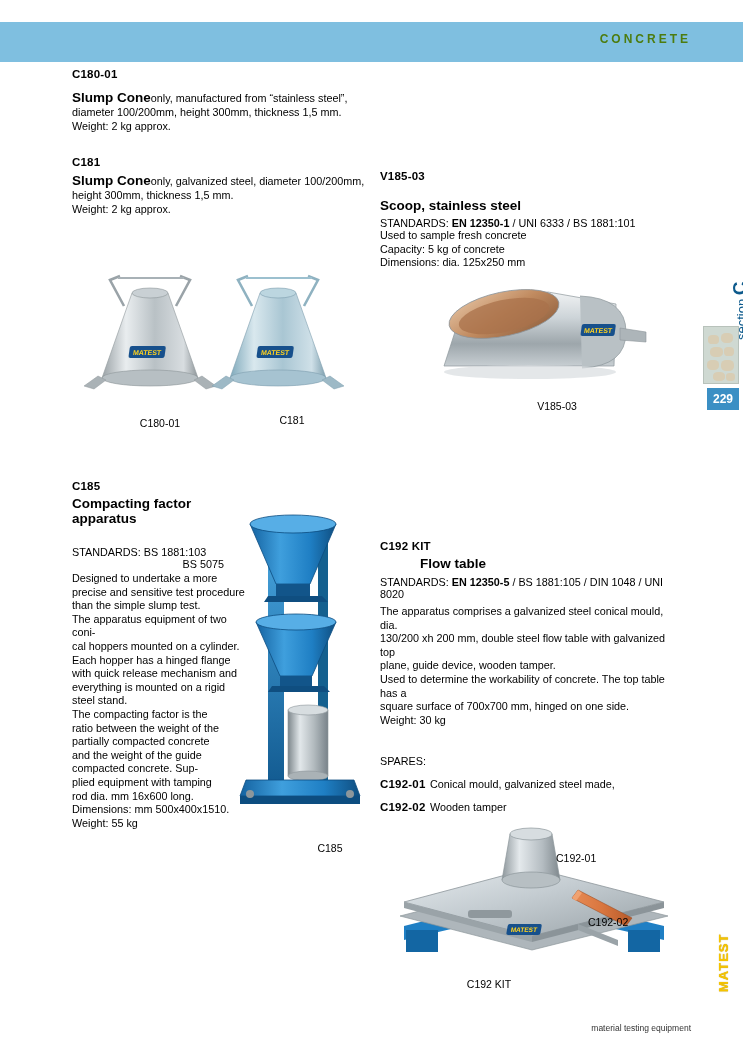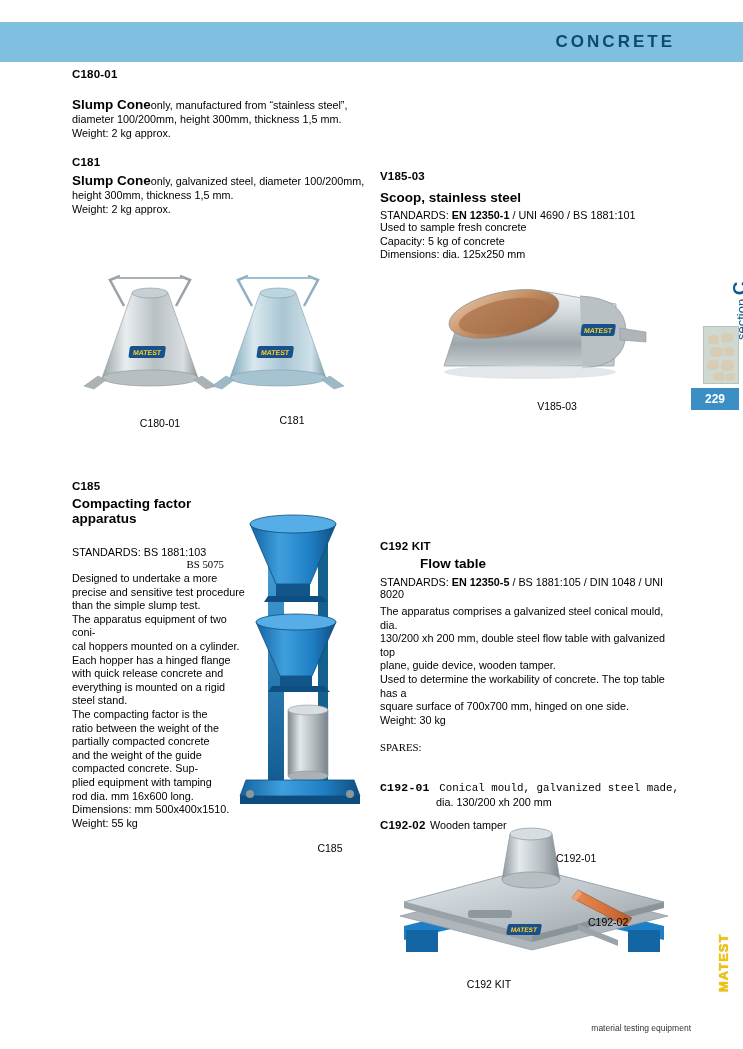--- a/index.html
+++ b/index.html
@@ -16,25 +16,25 @@
 
   
   .header-bar {
     position: absolute;
     top: 22px; left: 0;
     width: 743px; height: 40px;
     background: #7fbfe0;
   }
   .header-title {
     position: absolute;
-    right: 68px; top: 32px;
-    font-size: 17px;
+    right: 52px; top: 32px;
+    font-size: 12px;
     letter-spacing: 3px;
     font-weight: bold;
-    color: #0c4a6e;
+    color: #4d7c0f;
   }
 
   
   .side-rail {
     position: absolute;
     right: 0; top: 62px;
     width: 36px; height: 900px;
   }
   .side-section {
     position: absolute;
@@ -63,21 +63,21 @@
     overflow: hidden;
   }
   .side-thumb .agg {
     position: absolute;
     background: #d8cdb4;
     border-radius: 40%;
   }
   .side-pagebox {
     position: absolute;
     right: 4px; top: 326px;
-    width: 48px; height: 22px;
+    width: 32px; height: 22px;
     background: #3b8fc4;
     color: #ffffff;
     font-size: 12px;
     font-weight: bold;
     text-align: center;
     line-height: 22px;
   }
 
   
   .code {
@@ -159,42 +159,42 @@
     <div class="agg" style="left:3px;top:33px;width:12px;height:10px;"></div>
     <div class="agg" style="left:17px;top:33px;width:13px;height:11px;"></div>
     <div class="agg" style="left:9px;top:45px;width:12px;height:9px;"></div>
     <div class="agg" style="left:22px;top:46px;width:9px;height:8px;"></div>
   </div>
   <div class="side-pagebox">229</div>
 </div>
 
 <div class="blk" style="left:72px; top:68px; width:300px;">
   <div class="code">C180-01</div>
-  <div style="margin-top:15px;">
+  <div style="margin-top:8px;">
     <span class="lead">Slump Cone</span><span class="inline-small">only, manufactured from “stainless steel”,</span>
   </div>
   <div class="body-text">diameter 100/200mm, height 300mm,  thickness 1,5 mm.</div>
   <div class="body-text">Weight: 2 kg approx.</div>
 </div>
 
 <div class="blk" style="left:72px; top:156px; width:300px;">
   <div class="code">C181</div>
   <div style="margin-top:3px;">
     <span class="lead">Slump Cone</span><span class="inline-small">only, galvanized steel, diameter 100/200mm,</span>
   </div>
   <div class="body-text">height 300mm, thickness 1,5 mm.</div>
   <div class="body-text">Weight: 2 kg approx.</div>
 </div>
 
 <div class="blk" style="left:380px; top:170px; width:300px;">
   <div class="code">V185-03</div>
-  <div class="prodname" style="margin-top:8px;">Scoop, stainless steel</div>
+  <div class="prodname" style="margin-top:16px;">Scoop, stainless steel</div>
   <div class="std-label" style="margin-top:4px;">
     <span>STANDARDS:</span>
-    <span class="std-bold">EN 12350-1</span><span> / UNI 4690 / BS 1881:101</span>
+    <span class="std-bold">EN 12350-1</span><span> / UNI 6333 / BS 1881:101</span>
   </div>
   <div class="body-text">Used to sample fresh concrete</div>
   <div class="body-text">Capacity: 5 kg of concrete</div>
   <div class="body-text">Dimensions: dia. 125x250 mm</div>
 </div>
 
 <div class="art" style="left:80px; top:258px; width:290px; height:150px;">
   
   <svg width="290" height="150" viewBox="0 0 290 150">
     <defs>
@@ -293,29 +293,29 @@
 <div class="caption" style="left:512px; top:400px; width:90px;">V185-03</div>
 
 <div class="blk" style="left:72px; top:480px; width:180px;">
   <div class="code">C185</div>
   <div class="prodname" style="margin-top:4px;">Compacting factor</div>
   <div class="prodname">apparatus</div>
   <div class="std-label" style="margin-top:20px;">
     <span>STANDARDS:</span>
     <span>BS 1881:103</span>
   </div>
-  <div class="std-label" style="text-align:right; width:152px;font-family:Liberation Serif, serif;">BS 5075</div>
+  <div class="std-label" style="text-align:right; width:152px;">BS 5075</div>
   <div class="body-text" style="margin-top:2px;">
     <div>Designed to undertake a more</div>
     <div>precise and sensitive test procedure</div>
     <div>than the simple slump test.</div>
     <div>The apparatus equipment of two coni-</div>
     <div>cal hoppers mounted on a cylinder.</div>
     <div>Each hopper has a hinged flange</div>
-    <div>with quick release concrete and</div>
+    <div>with quick release mechanism and</div>
     <div>everything is mounted on a rigid</div>
     <div>steel stand.</div>
     <div>The compacting factor is the</div>
     <div>ratio between the weight of the</div>
     <div>partially compacted concrete</div>
     <div>and the weight of the guide</div>
     <div>compacted concrete. Sup-</div>
     <div>plied equipment with tamping</div>
     <div>rod dia. mm 16x600 long.</div>
     <div>Dimensions: mm 500x400x1510.</div>
@@ -379,26 +379,25 @@
     <span class="std-bold">EN 12350-5</span><span> / BS 1881:105 / DIN 1048 / UNI 8020</span>
   </div>
   <div class="body-text" style="margin-top:5px;">
     <div>The apparatus comprises a galvanized steel conical mould, dia.</div>
     <div>130/200 xh 200 mm, double steel flow table with galvanized top</div>
     <div>plane, guide device, wooden tamper.</div>
     <div>Used to determine the workability of concrete. The top table has a</div>
     <div>square surface of 700x700 mm, hinged on one side.</div>
     <div>Weight: 30 kg</div>
   </div>
-  <div class="body-text" style="margin-top:14px;font-family:Liberation Serif, serif;">SPARES:</div>
-  <div style="margin-top:23px;font-family:Liberation Mono, monospace;">
+  <div class="body-text" style="margin-top:28px;">SPARES:</div>
+  <div style="margin-top:5px;">
     <span class="code">C192-01</span>
     <span class="inline-small">Conical mould, galvanized steel made,</span>
   </div>
-  <div class="body-text" style="margin-left:56px;">dia. 130/200 xh 200 mm</div>
   <div style="margin-top:5px;">
     <span class="code">C192-02</span>
     <span class="inline-small">Wooden tamper</span>
   </div>
 </div>
 
 <div class="art" style="left:382px; top:798px; width:300px; height:180px;">
   <svg width="300" height="180" viewBox="0 0 300 180">
     <defs>
       <linearGradient id="tableTop" x1="0" y1="0" x2="1" y2="1">

